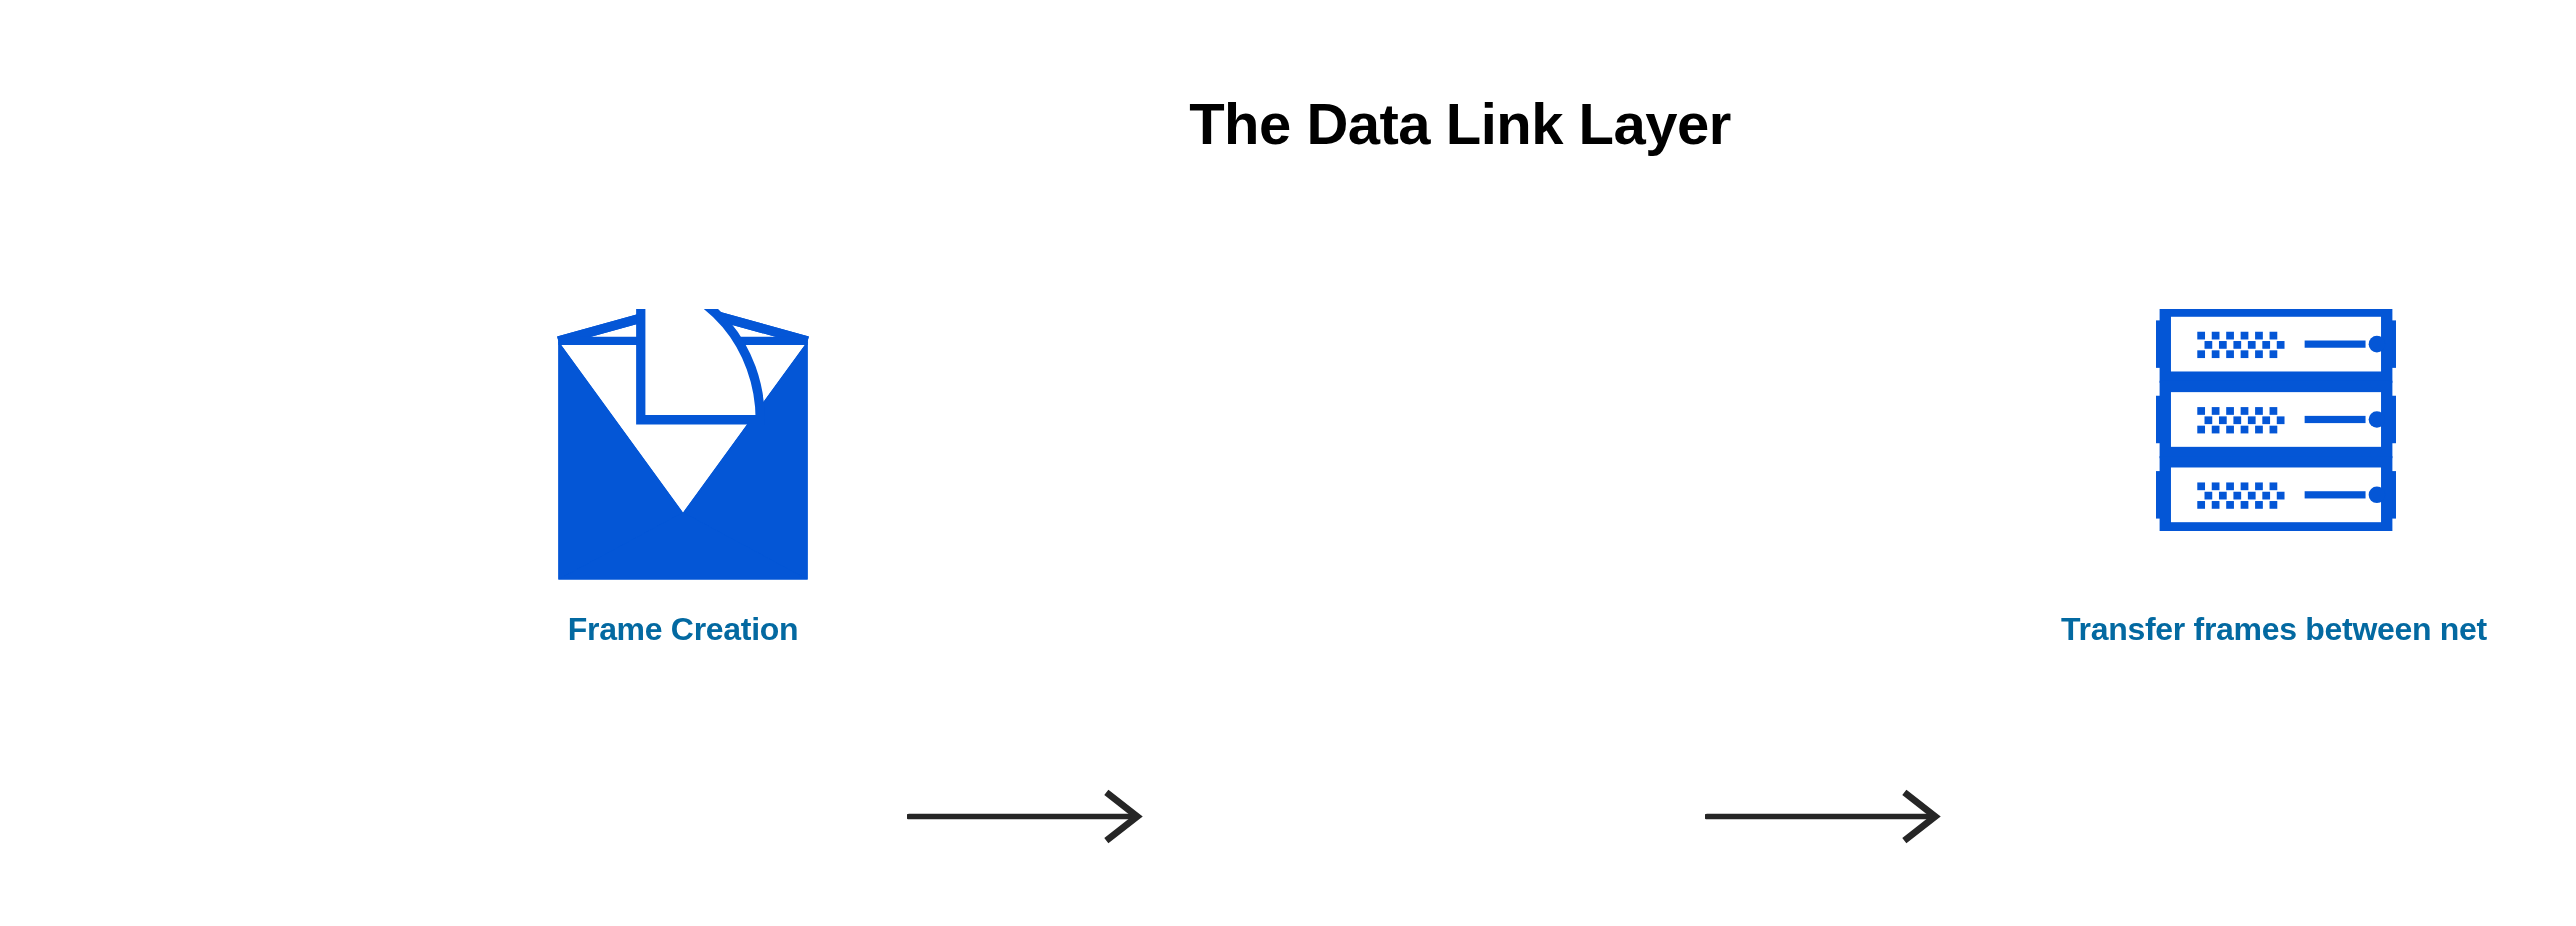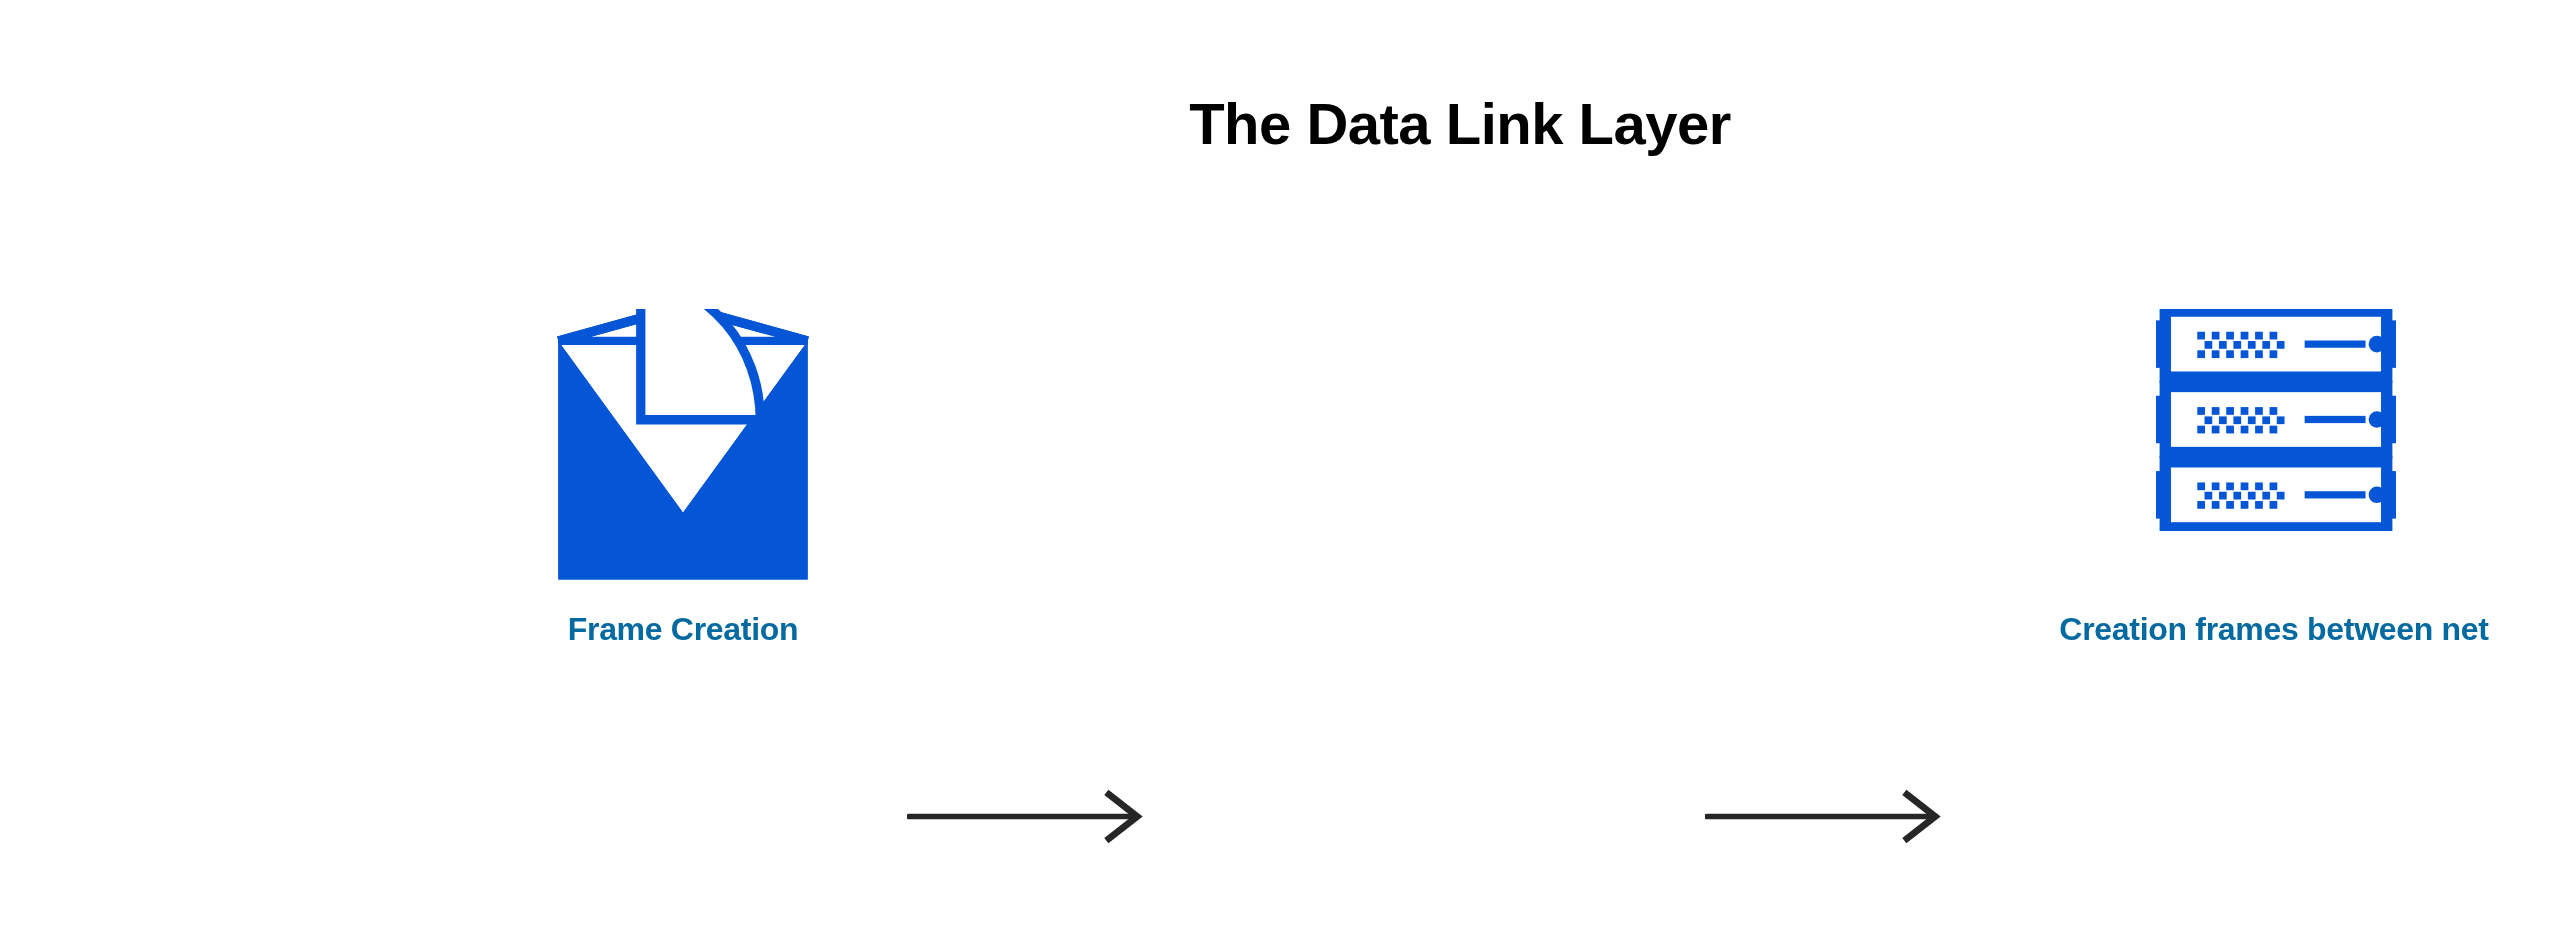--- a/index.html
+++ b/index.html
@@ -169,18 +169,18 @@
               <rect x="288" y="57" width="118" height="14" fill="#0456D6"></rect>
 
               <circle cx="428" cy="64" r="16" fill="#0456D6"></circle>
             </g>
           </defs>
           <use href="#server-unit" x="0" y="4"></use>
           <use href="#server-unit" x="0" y="150"></use>
           <use href="#server-unit" x="0" y="296"></use>
         </svg>
       </div>
-      <div class="stage-label">Creation frames between net</div>
+      <div class="stage-label">Transfer frames between net</div>
     </div>
 
   </div>
 </div>
 
 
 </body></html>

